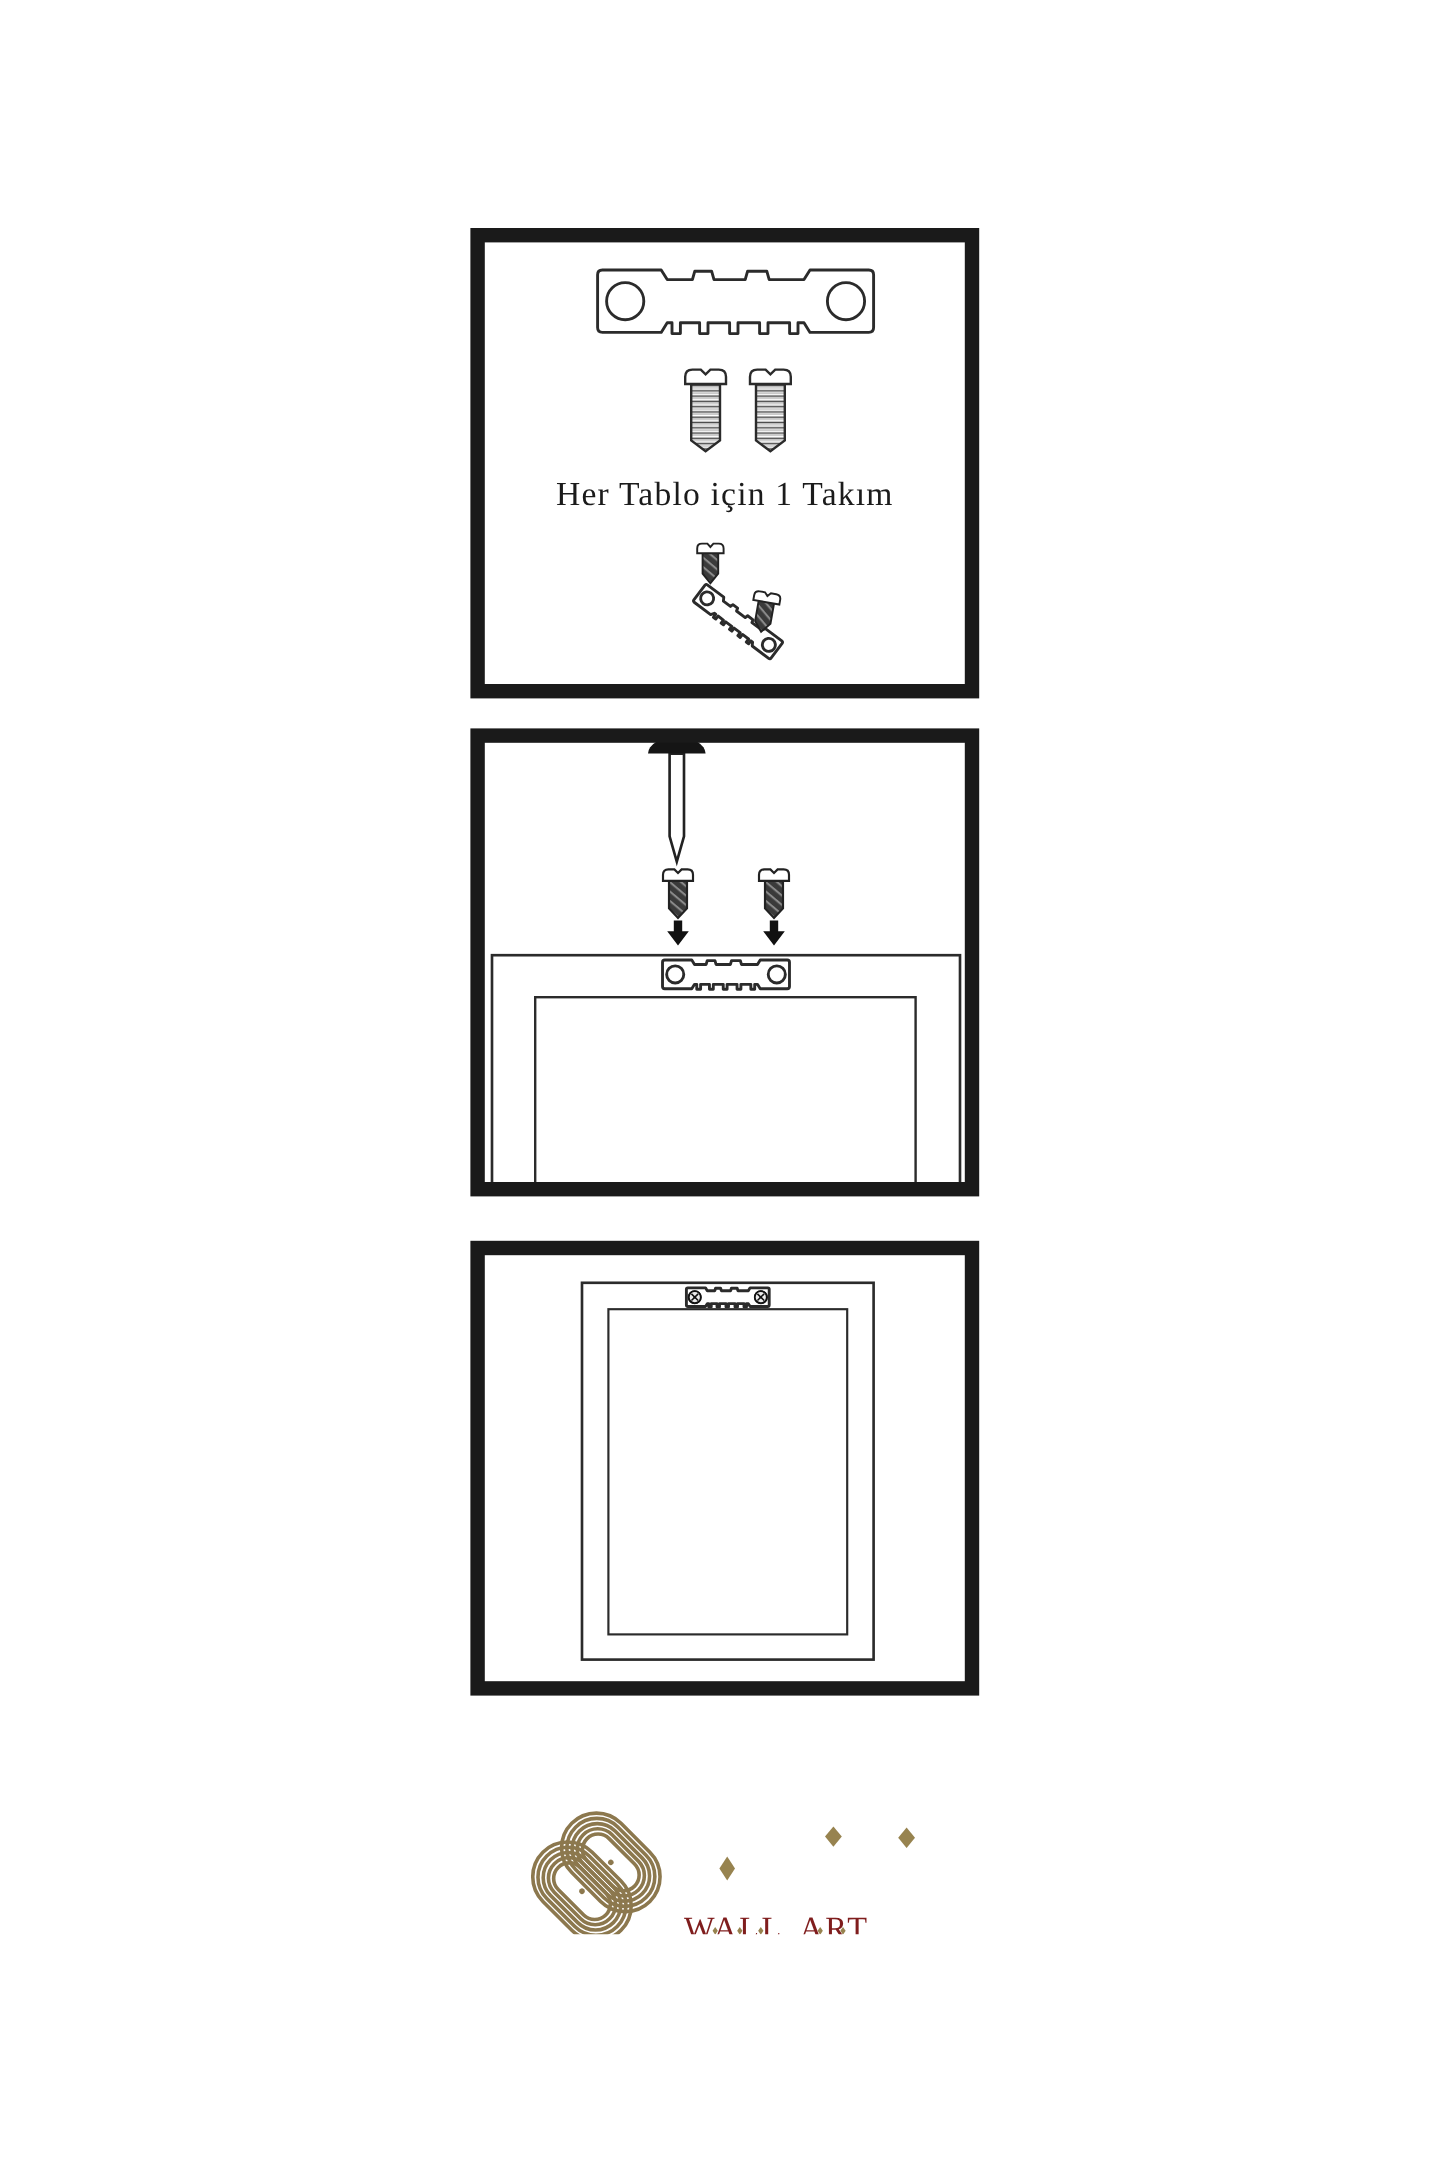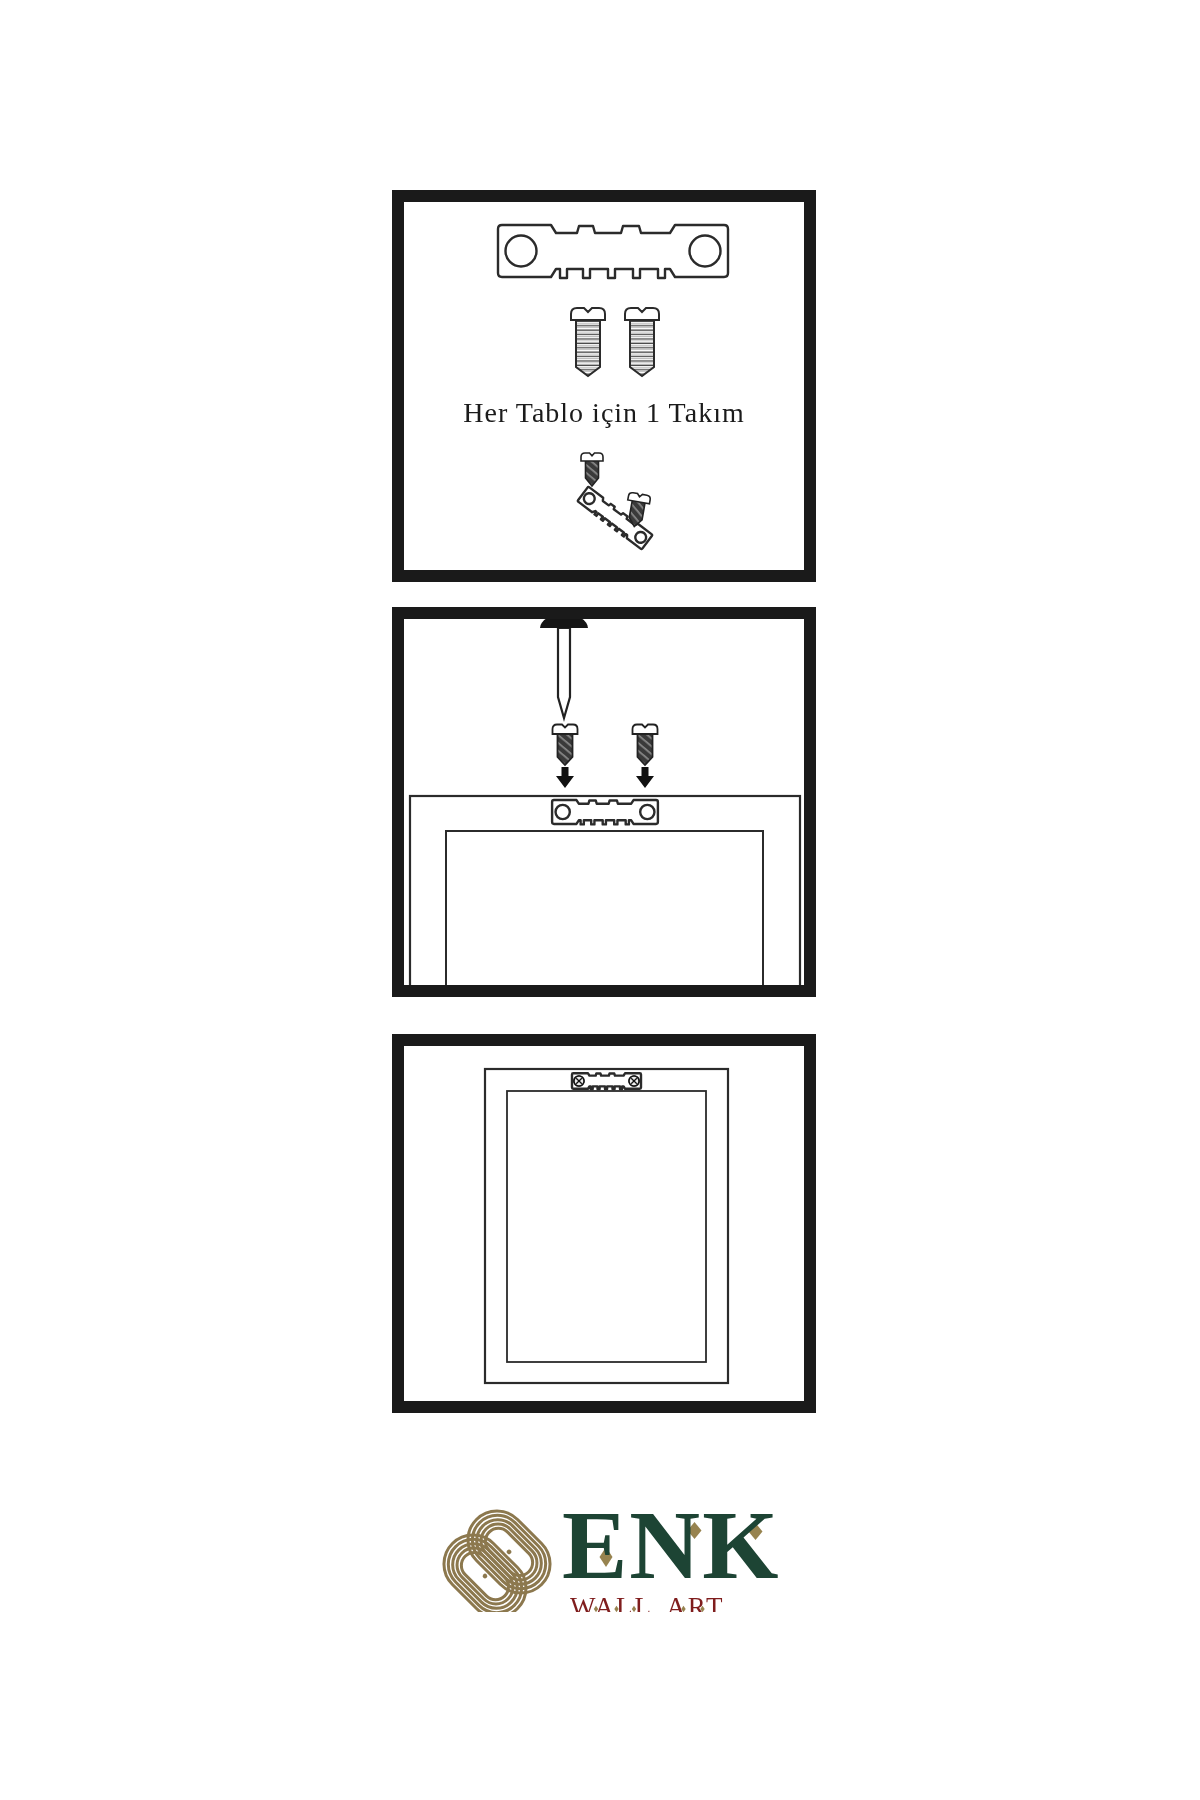--- a/index.html
+++ b/index.html
@@ -136,16 +136,15 @@
     <path d="M755.5,1523 L762.5,1531.5 L755.5,1540 L748.5,1531.5 Z"></path>
     <path d="M596,1605.8 L598.2,1609 L596,1612.2 L593.8,1609 Z"></path>
     <path d="M616.5,1605.8 L618.7,1609 L616.5,1612.2 L614.3,1609 Z"></path>
     <path d="M634,1605.8 L636.2,1609 L634,1612.2 L631.8,1609 Z"></path>
     <path d="M683.5,1605.8 L685.7,1609 L683.5,1612.2 L681.3,1609 Z"></path>
     <path d="M702.5,1605.8 L704.7,1609 L702.5,1612.2 L700.3,1609 Z"></path>
   </g>
 </svg>
 
 <div class="caption">Her Tablo için 1 Takım</div>
-<div class="brand">ENK</div>
 <div class="subtitle">WALL ART</div>
 
 </div>
 
 </body></html>

